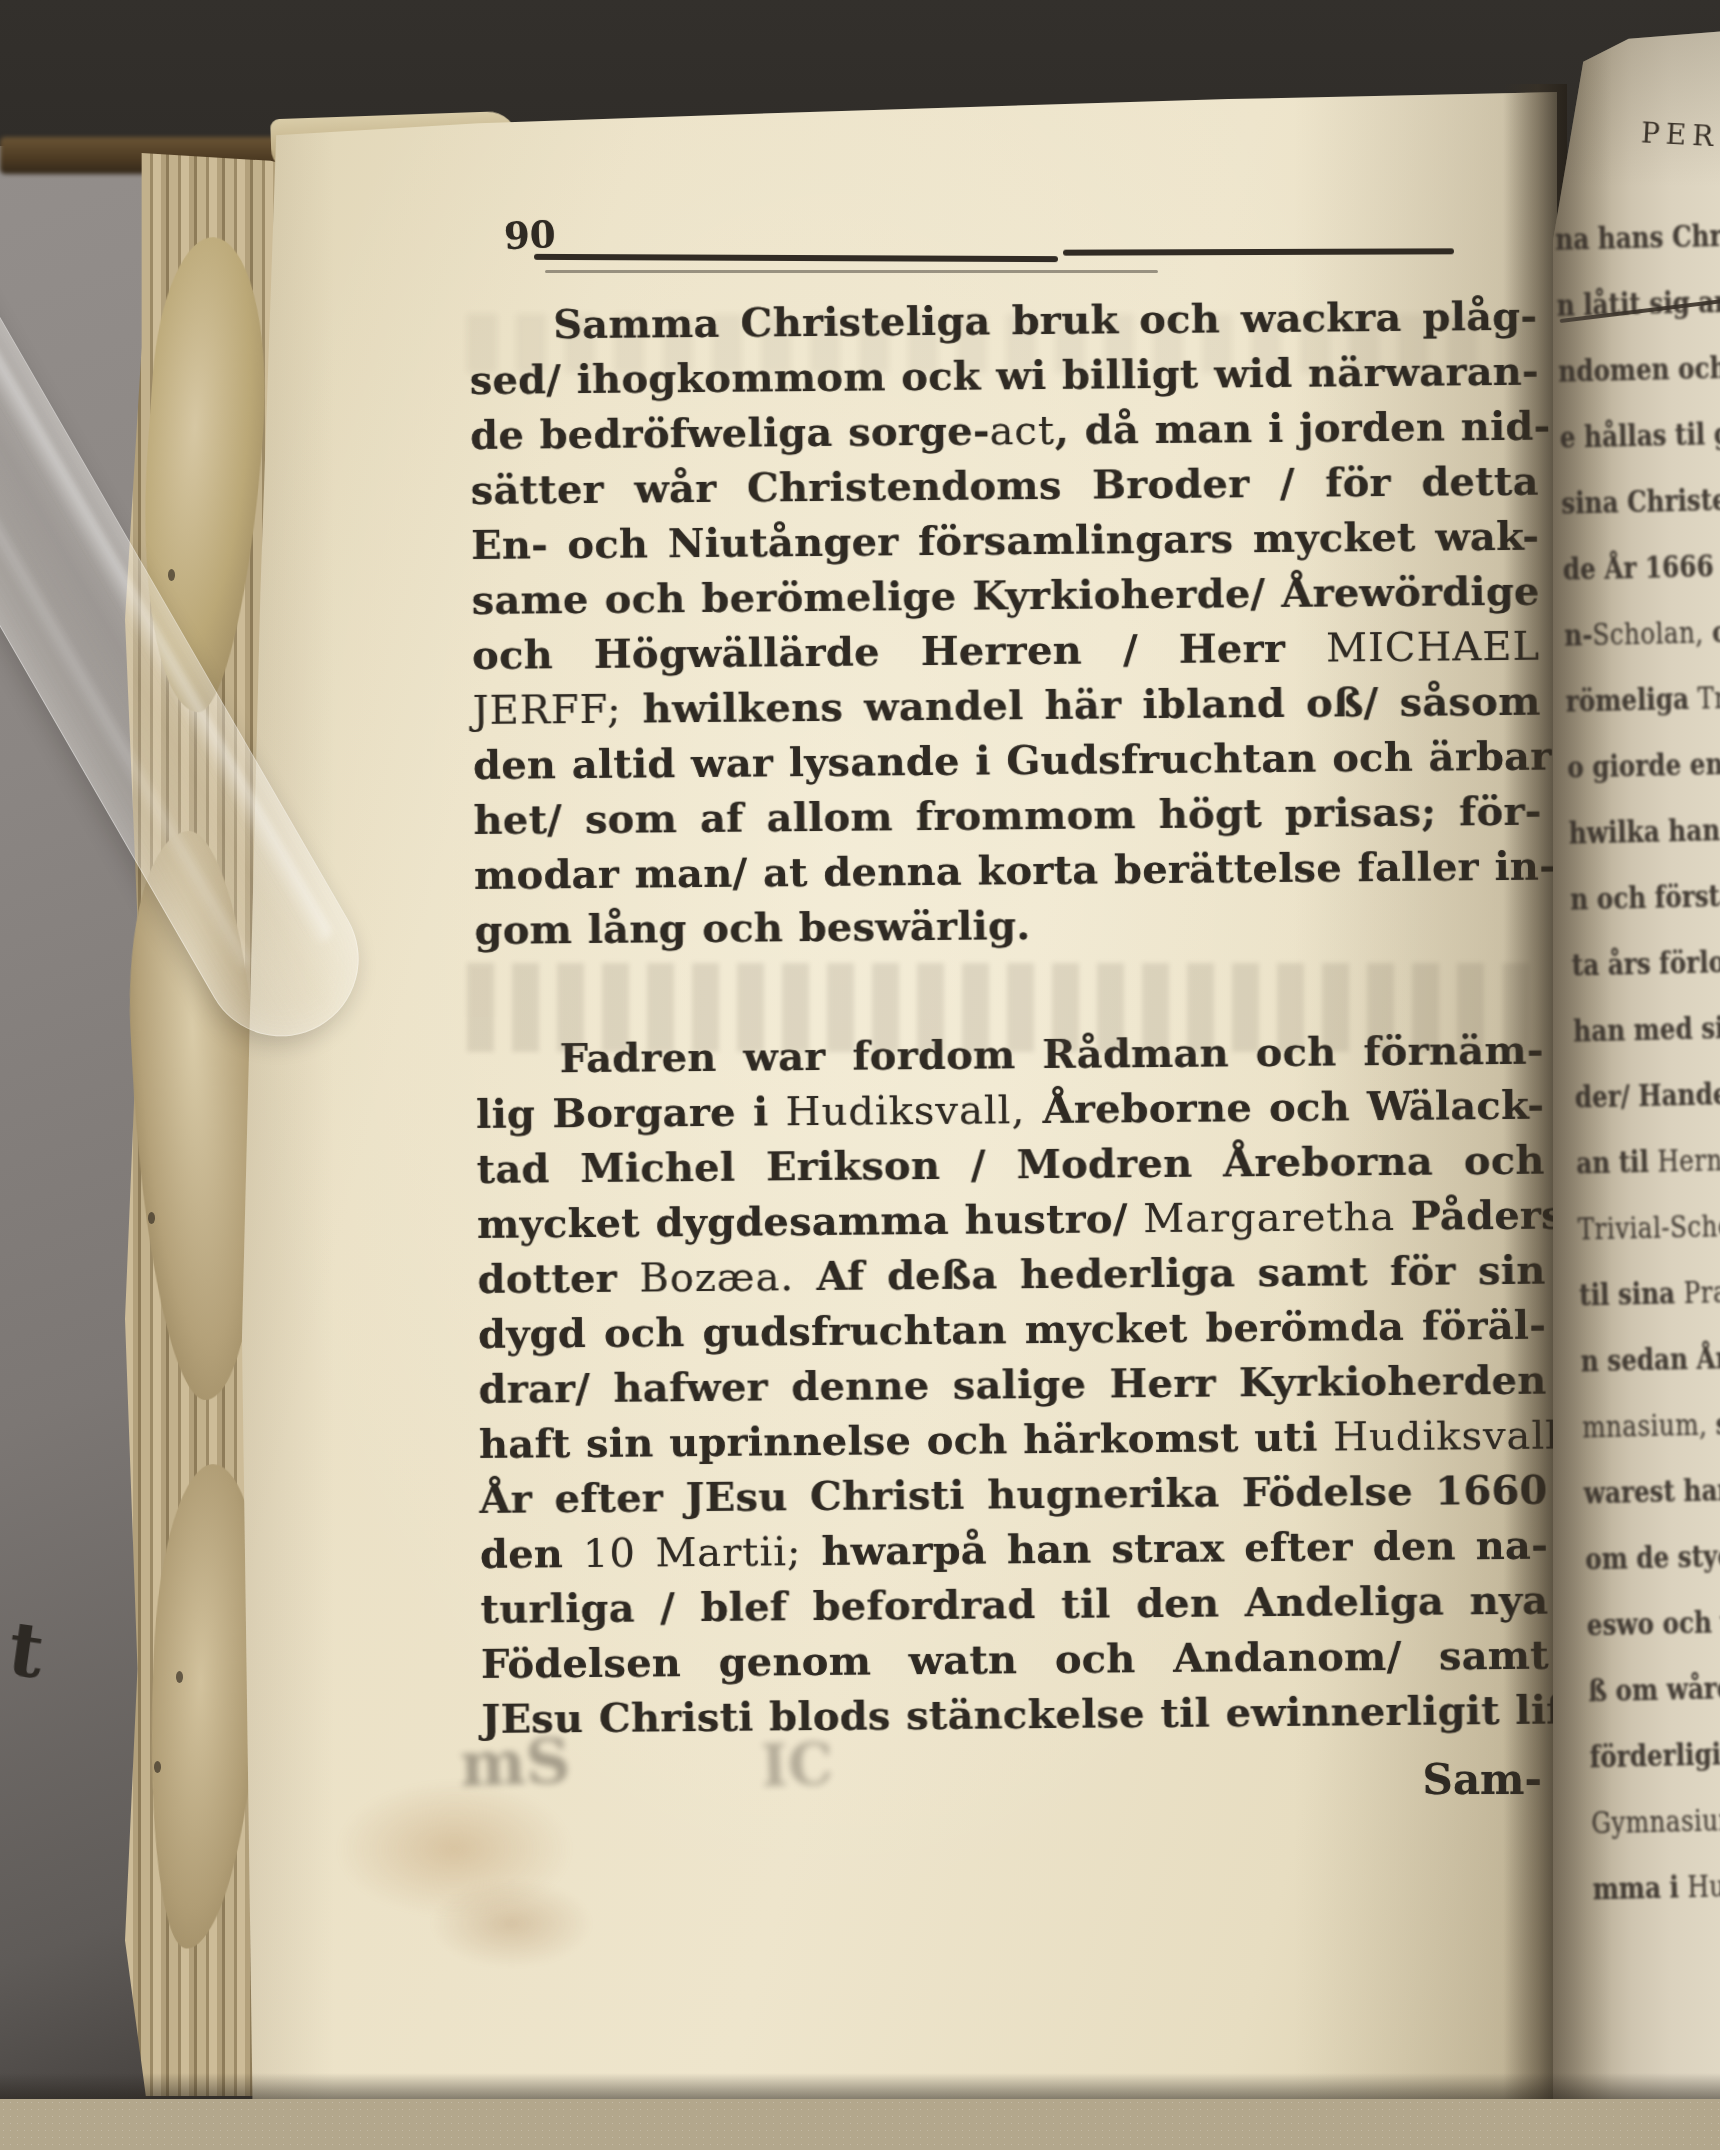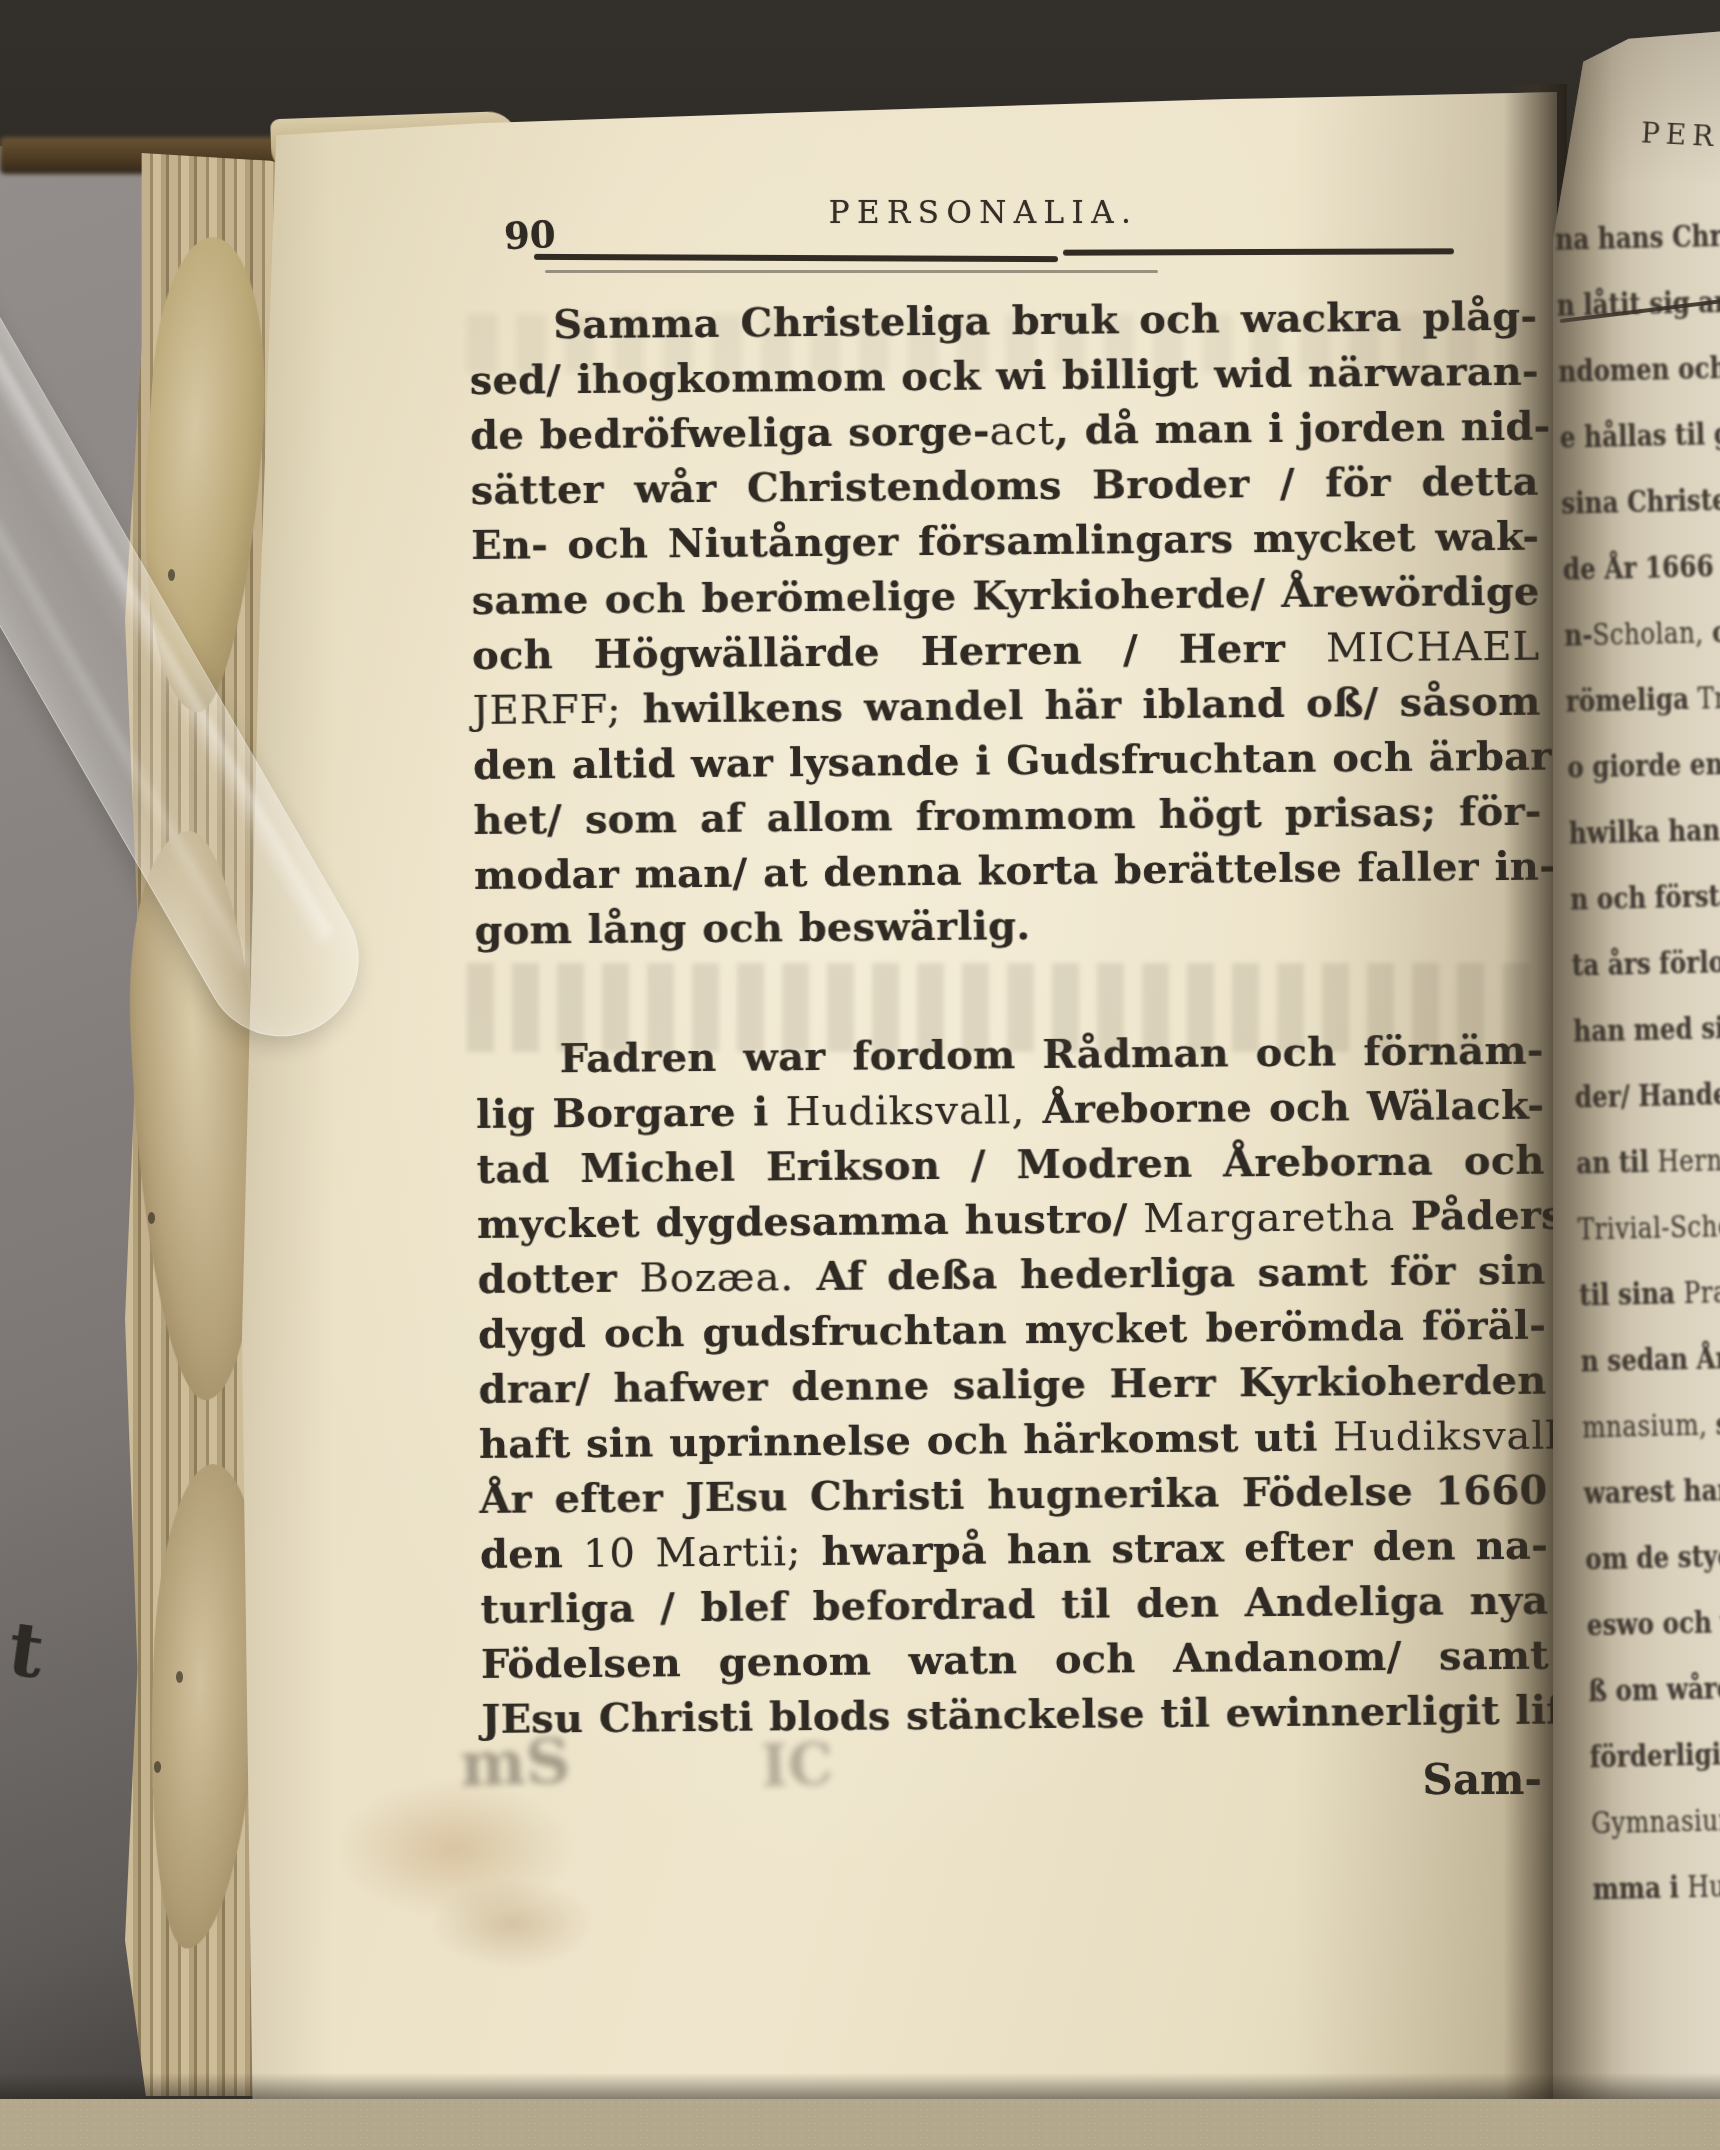--- a/index.html
+++ b/index.html
@@ -131,21 +131,20 @@
   <div class="speck speck1"></div>
   <div class="speck speck2"></div>
   <div class="speck speck3"></div>
   <div class="speck speck4"></div>
   <div class="edge-ink-mark">t</div>
 
   <div class="main-page">
     <div class="edge-shade"></div>
     <div class="show-through2"></div>
     <div class="folio-number">90</div>
-    <div class="running-header">PERSONALIA.</div>
     <div class="rule rule-left"></div>
     <div class="rule rule-right"></div>
     <div class="rule rule-shadow"></div>
     <div class="text-block" id="text-block">
         <div class="line indent"><span class="frak">Samma Christeliga bruk och wackra plåg-</span></div>
         <div class="line"><span class="frak">sed/ ihogkommom ock wi billigt wid närwaran-</span></div>
         <div class="line"><span class="frak">de bedröfweliga sorge-</span><span class="roman">act</span><span class="frak">, då man i jorden nid-</span></div>
         <div class="line"><span class="frak">sätter wår Christendoms Broder / för detta</span></div>
         <div class="line"><span class="frak">En- och Niutånger församlingars mycket wak-</span></div>
         <div class="line"><span class="frak">same och berömelige Kyrkioherde/ Årewördige</span></div>

